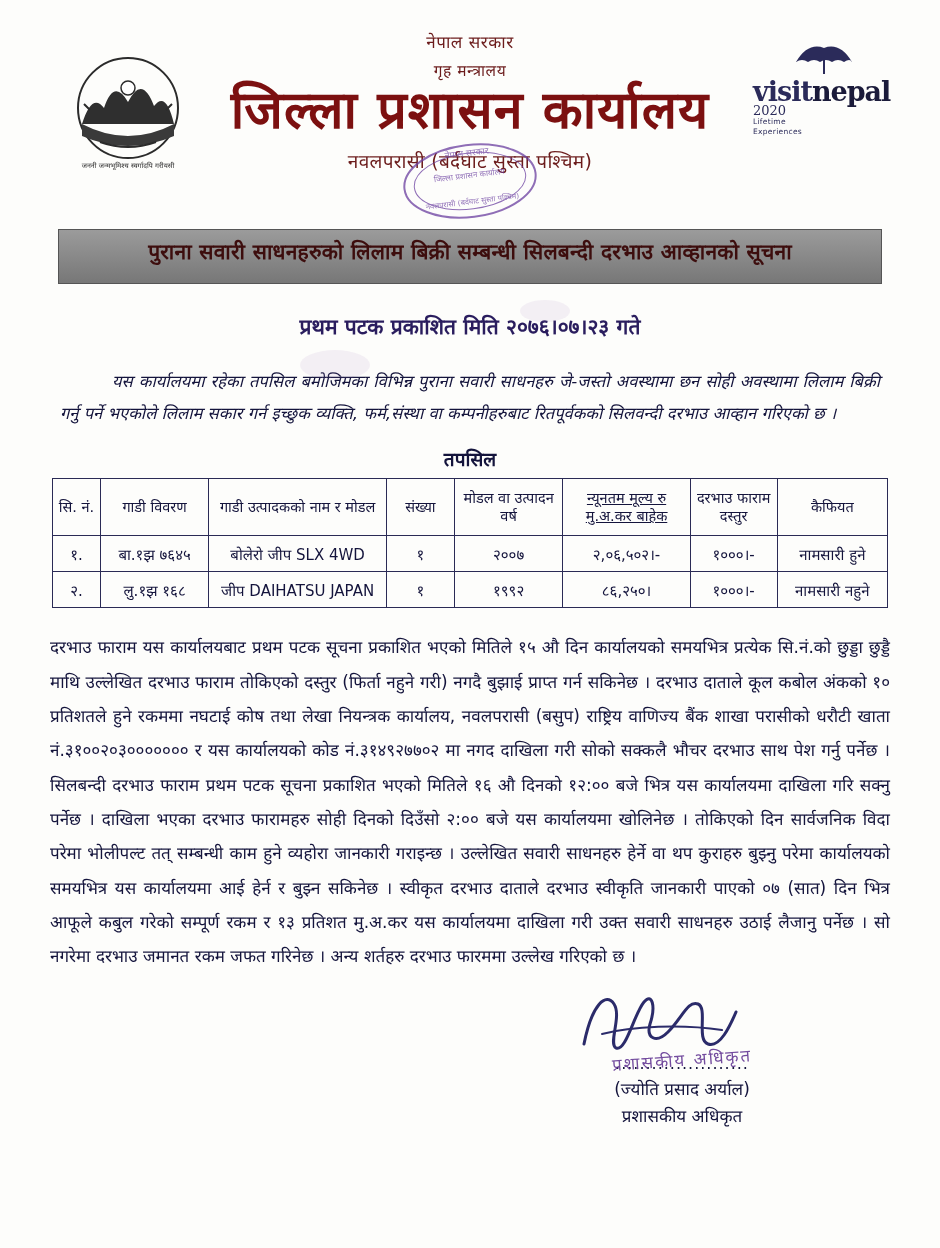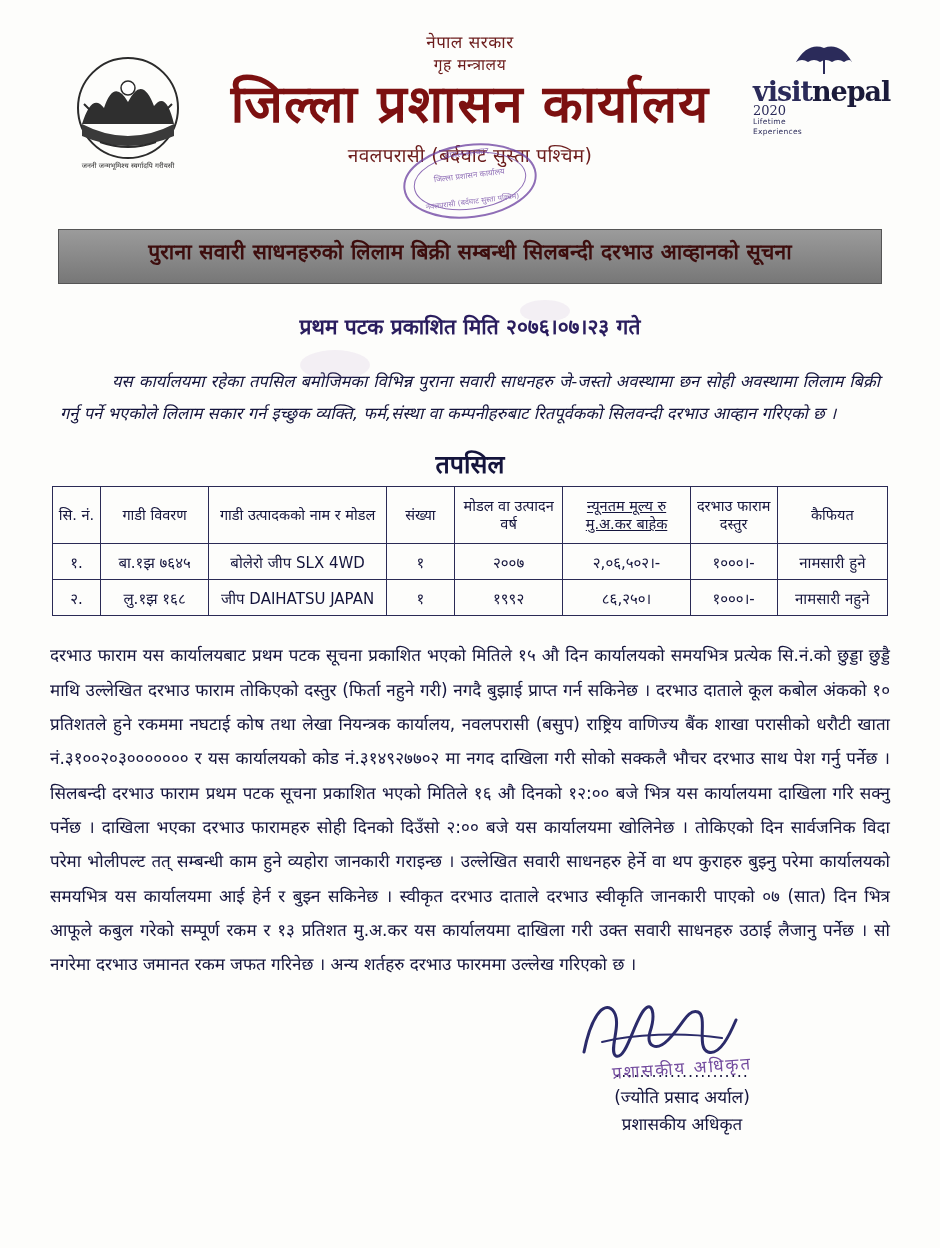--- a/index.html
+++ b/index.html
@@ -71,20 +71,21 @@
     padding-top: 30px;
   }
   .gov-line-1 {
     font-size: 17px;
     color: #6b1b1b;
     letter-spacing: .5px;
   }
   .gov-line-2 {
     font-size: 15.5px;
     color: #6b1b1b;
+    margin-top: 6px;
     letter-spacing: .5px;
   }
   .office-name {
     font-size: 52px;
     line-height: 1.05;
     color: #7c1010;
     font-weight: bold;
     margin-top: 2px;
     letter-spacing: 1px;
   }
@@ -137,21 +138,21 @@
     font-size: 16.5px;
     line-height: 1.95;
     text-align: justify;
     text-indent: 52px;
     color: #14143c;
     font-style: italic;
   }
 
   .tapsil {
     text-align: center;
-    font-size: 25px;
+    font-size: 19px;
     font-weight: bold;
     margin-top: 16px;
     color: #14143c;
   }
 
   
   table.vehicles {
     margin: 6px auto 0 auto;
     border-collapse: collapse;
     width: 836px;

